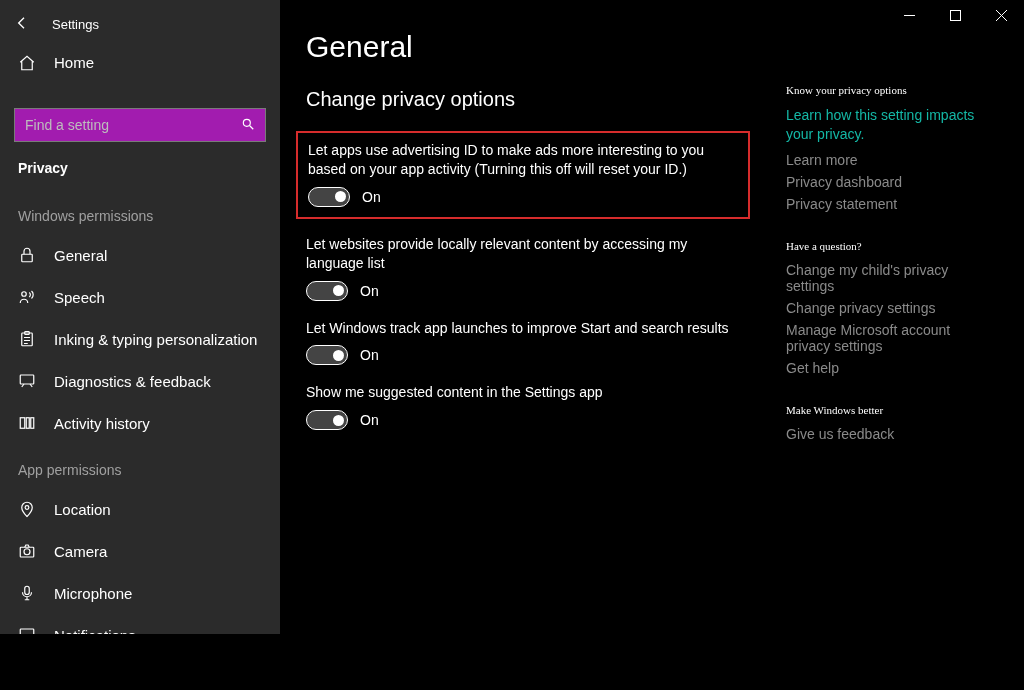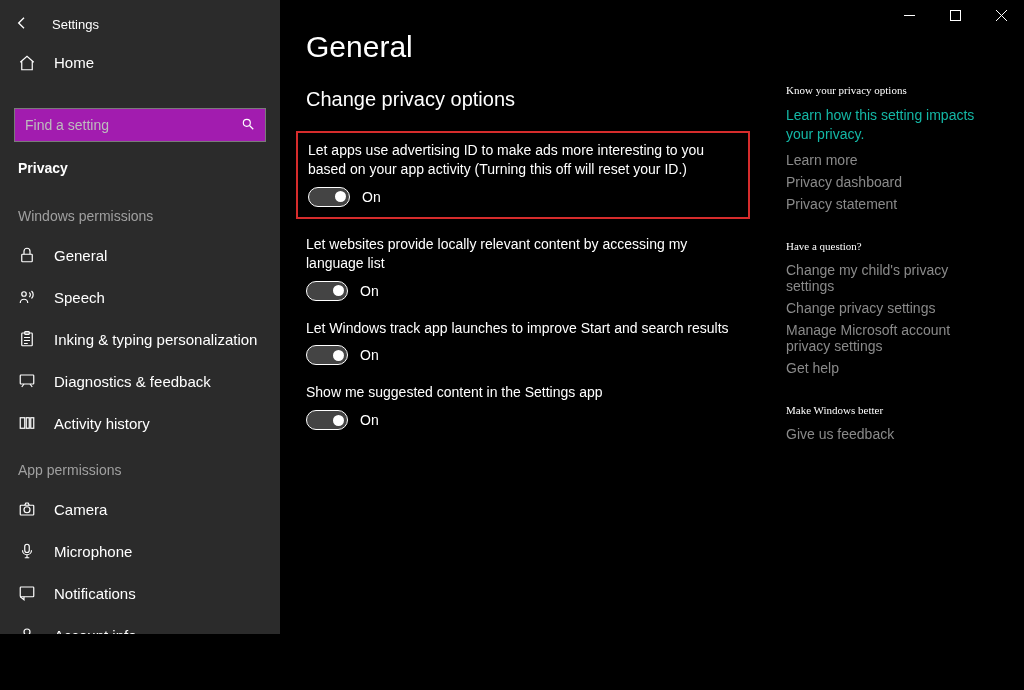--- a/index.html
+++ b/index.html
@@ -233,20 +233,29 @@
             <rect x="3" y="5" width="6" height="14"></rect>
             <rect x="11" y="5" width="4" height="14"></rect>
             <rect x="17" y="5" width="4" height="14"></rect>
           </svg>
       </span>
       <span class="label">Activity history</span>
     </div>
 
     <div class="sidebar-group-title">App permissions</div>
 
+    <div class="nav-item">
+      <span class="icon">
+        <svg viewBox="0 0 24 24" stroke-width="1.6">
+            <path d="M12 22s7-7 7-12a7 7 0 0 0-14 0c0 5 7 12 7 12z"></path>
+            <circle cx="12" cy="10" r="2.5"></circle>
+          </svg>
+      </span>
+      <span class="label">Location</span>
+    </div>
 
     <div class="nav-item">
       <span class="icon">
         <svg viewBox="0 0 24 24" stroke-width="1.6">
             <rect x="3" y="7" width="18" height="13" rx="1"></rect>
             <circle cx="12" cy="13" r="4"></circle>
             <path d="M9 7l1.5-3h3L15 7"></path>
           </svg>
       </span>
       <span class="label">Camera</span>

